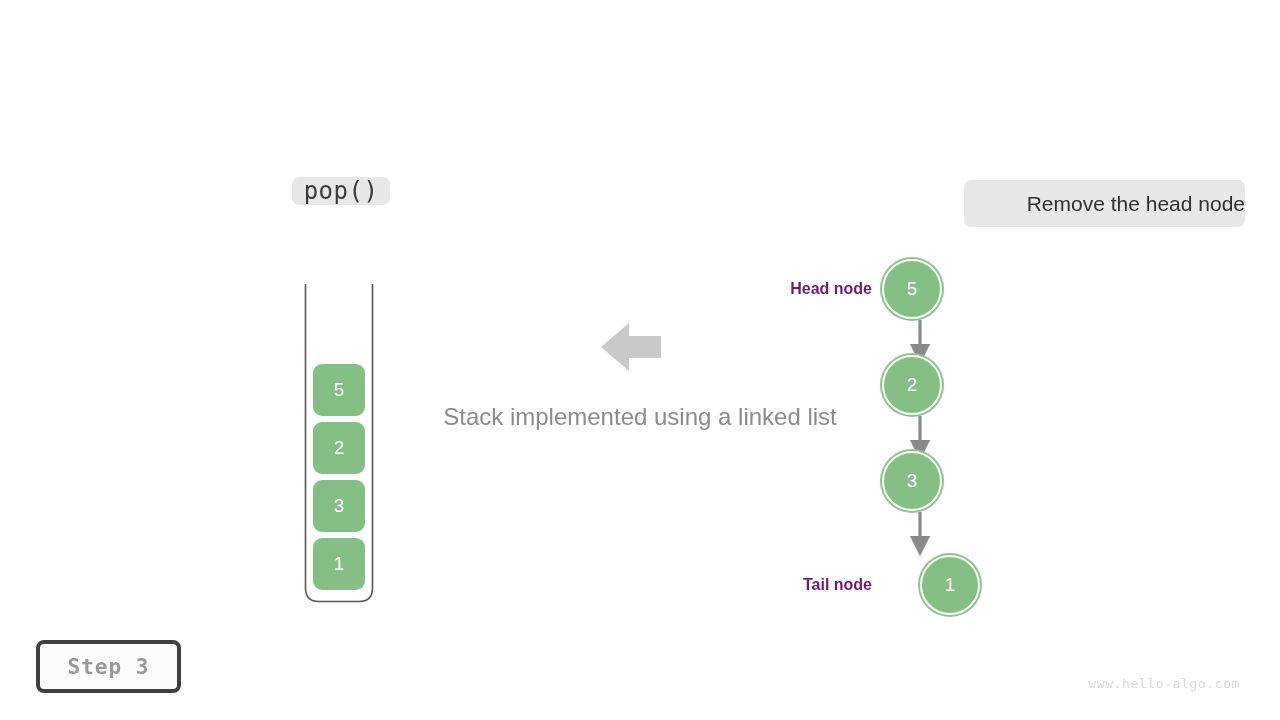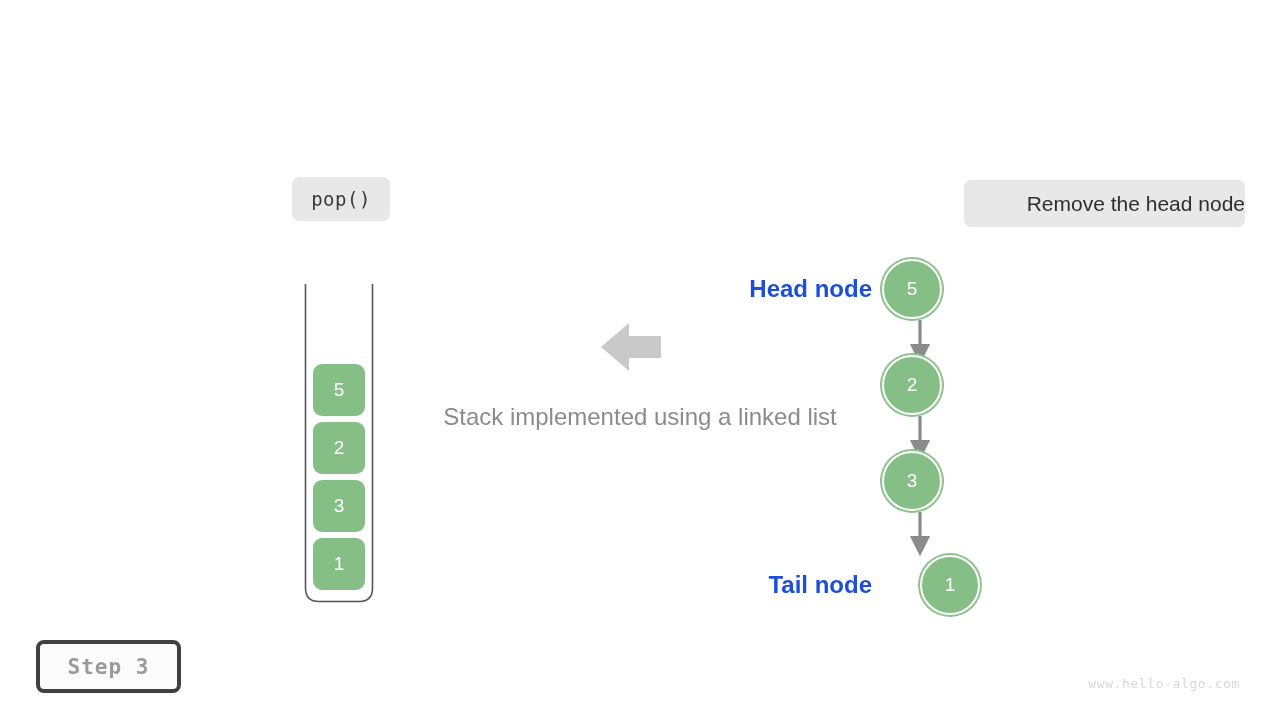--- a/index.html
+++ b/index.html
@@ -24,23 +24,23 @@
     display: flex;
     align-items: center;
     justify-content: center;
     color: #3a3a3a;
     box-sizing: border-box;
   }
   #op-chip {
     left: 292px;
     top: 177px;
     width: 98px;
-    height: 44px;
+    height: 28px;
     font-family: "DejaVu Sans Mono", "Liberation Mono", monospace;
-    font-size: 19px;
+    font-size: 24px;
     letter-spacing: 0.5px;
   }
   #action-chip {
     left: 964px;
     top: 180px;
     width: 281px;
     height: 47px;
     font-size: 21px;
     color: #2f2f2f;
     justify-content: flex-end;
@@ -145,23 +145,23 @@
     left: 0;
     width: 240px;
     height: 62px;
     display: flex;
     align-items: center;
   }
   .ll-label {
     width: 142px;
     text-align: right;
     padding-right: 10px;
-    font-size: 24px;
+    font-size: 16px;
     font-weight: bold;
-    color: #1d4ed8;
+    color: #701a75;
     box-sizing: border-box;
   }
   .ll-node {
     width: 60px;
     height: 60px;
     border-radius: 50%;
     background: #86bf86;
     border: 2px solid #ffffff;
     box-shadow: 0 0 0 2px #8cc38c;
     display: flex;

